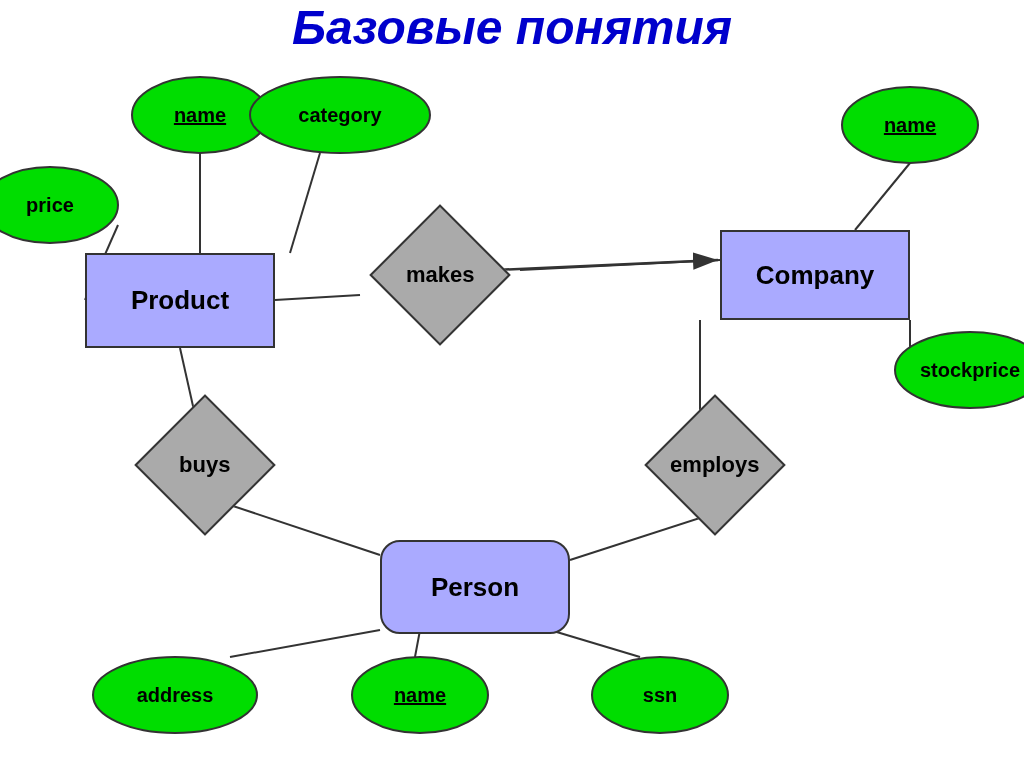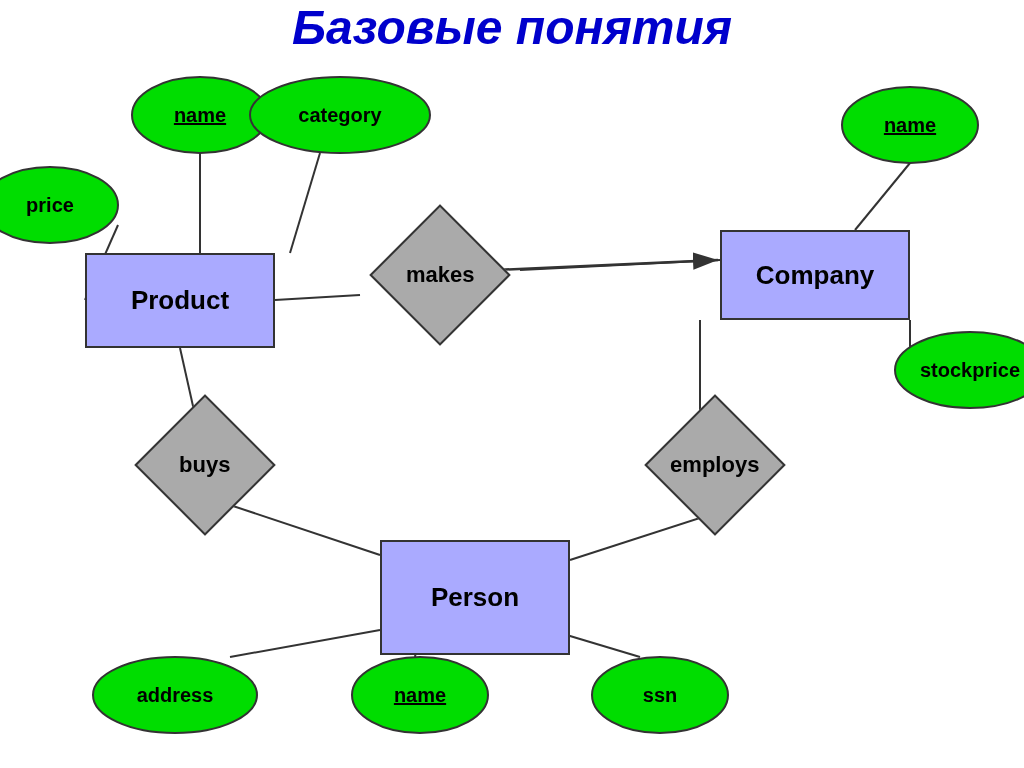--- a/index.html
+++ b/index.html
@@ -124,21 +124,21 @@
         <text x="660" y="702" text-anchor="middle" font-size="20" font-family="Arial, sans-serif" fill="#000">ssn</text>
       </g>
     </svg>
 
   <div class="entity" style="left:85px;top:253px;width:190px;height:95px;">
     <span>Product</span>
   </div>
   <div class="entity" style="left:720px;top:230px;width:190px;height:90px;">
     <span>Company</span>
   </div>
-  <div class="entity" style="left:380px;top:540px;width:190px;height:115px;">
+  <div class="entity" style="left:380px;top:540px;width:190px;height:94px;border-radius:20px;">
     <span>Person</span>
   </div>
 
   <div class="relationship" style="left:390px;top:225px;width:100px;height:100px;">
     <span>makes</span>
   </div>
   <div class="relationship" style="left:155px;top:415px;width:100px;height:100px;">
     <span>buys</span>
   </div>
   <div class="relationship" style="left:665px;top:415px;width:100px;height:100px;">

